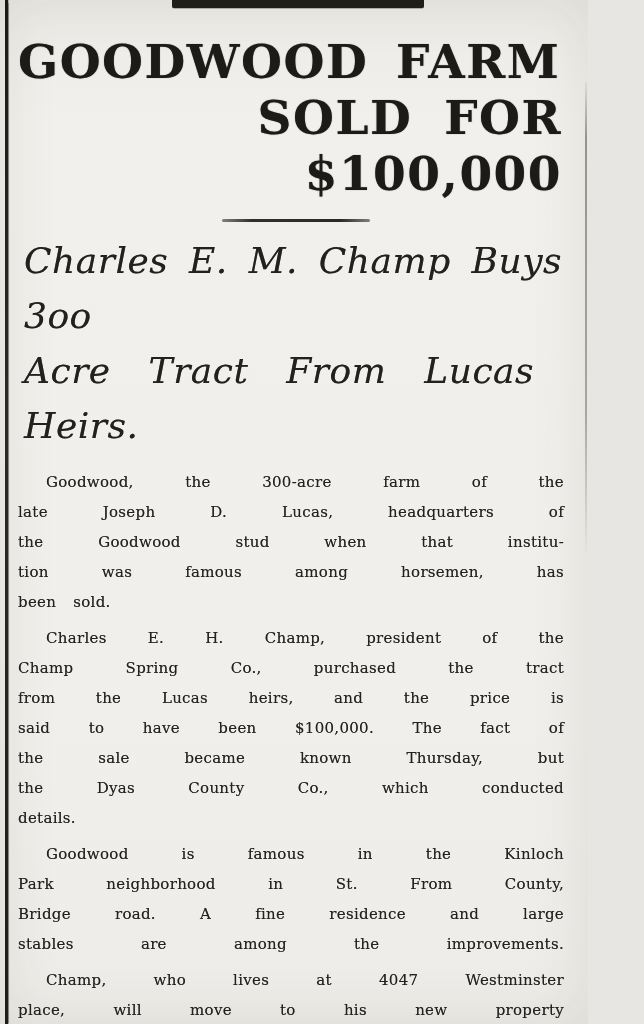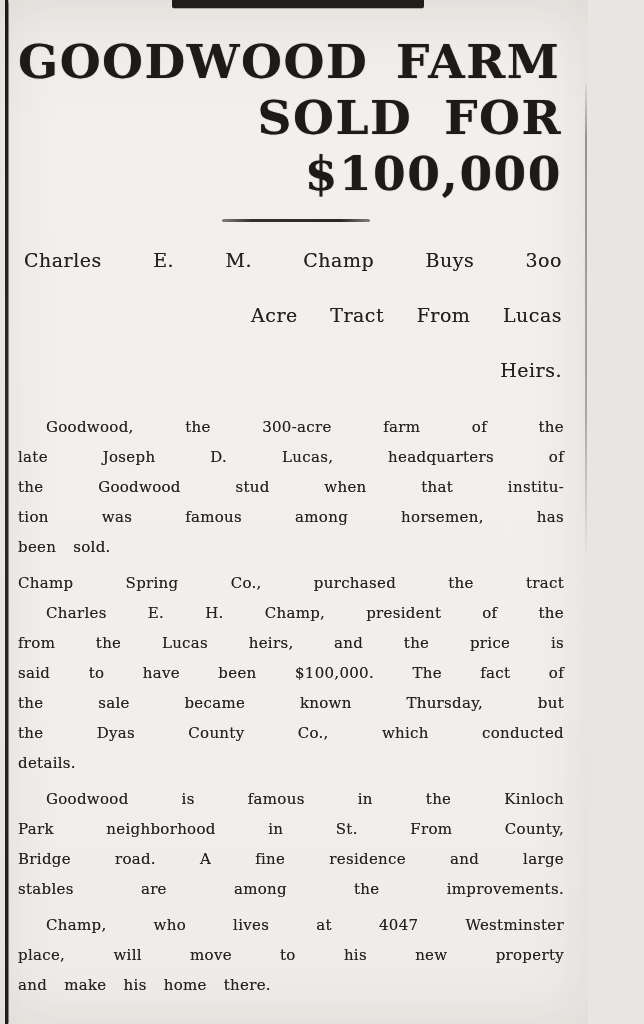--- a/index.html
+++ b/index.html
@@ -64,29 +64,30 @@
   .head-divider {
     width: 148px; height: 3px;
     margin: 17px auto 0 auto;
     transform: translateX(4px);
     background: linear-gradient(90deg, rgba(40,36,32,0.55), #33302c 20%, #2b2926 80%, rgba(40,36,32,0.55));
     border-radius: 2px;
   }
   
   h2 {
     margin: 11px 4px 0 6px;
-    font-size: 19px;
+    font-size: 36px;
     line-height: 55px;
     font-weight: normal;
     letter-spacing: 0.5px;
     color: #23211e;
+    font-style: italic;
   }
   .sub { display: block; }
   .sub.j { text-align: justify; text-align-last: justify; }
-  .sub.c { text-align: right; word-spacing: 26px; }
+  .sub.c { text-align: left; word-spacing: 26px; }
   
   .bodytext {
     margin: 14px 2px 0 0;
     font-size: 15px;
     line-height: 30px;
     letter-spacing: 0.3px;
     color: #242220;
   }
   .bodytext p { margin: 0 0 6px 0; }
   .bl { text-align: justify; text-align-last: justify; }
@@ -117,22 +118,22 @@
 
     <div class="bodytext">
       <p>
         <span class="bl first" style="display:block">Goodwood, the 300-acre farm of the</span>
         <span class="bl" style="display:block">late Joseph D. Lucas, headquarters of</span>
         <span class="bl" style="display:block">the Goodwood stud when that institu-</span>
         <span class="bl" style="display:block">tion was famous among horsemen, has</span>
         <span class="bl last" style="display:block">been sold.</span>
       </p>
       <p>
+        <span class="bl first" style="display:block">Charles E. H. Champ, president of the</span>
         <span class="bl" style="display:block">Champ Spring Co., purchased the tract</span>
-        <span class="bl first" style="display:block">Charles E. H. Champ, president of the</span>
         <span class="bl" style="display:block">from the Lucas heirs, and the price is</span>
         <span class="bl" style="display:block">said to have been $100,000. The fact of</span>
         <span class="bl" style="display:block">the sale became known Thursday, but</span>
         <span class="bl" style="display:block">the Dyas County Co., which conducted</span>
         <span class="bl last" style="display:block">details.</span>
       </p>
       <p>
         <span class="bl first" style="display:block">Goodwood is famous in the Kinloch</span>
         <span class="bl" style="display:block">Park neighborhood in St. From County,</span>
         <span class="bl" style="display:block">Bridge road. A fine residence and large</span>

